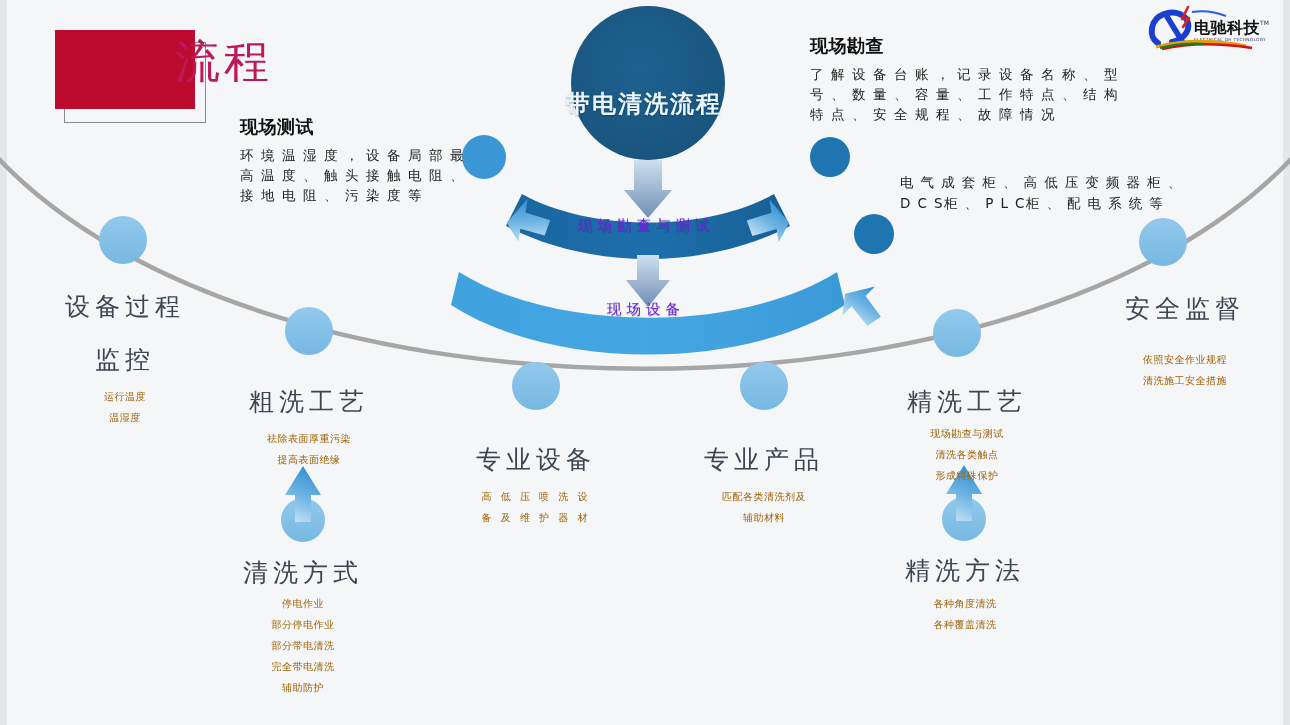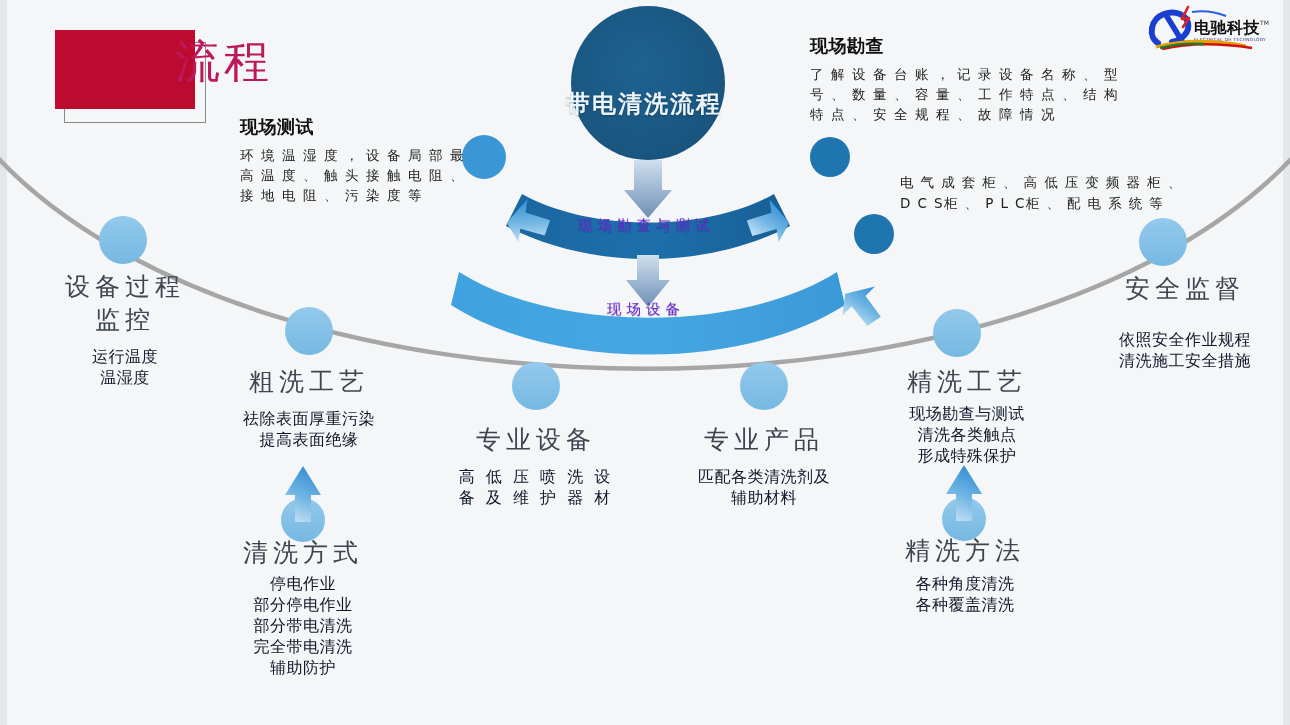--- a/index.html
+++ b/index.html
@@ -38,23 +38,24 @@
   svg.layer{position:absolute;left:0;top:0;width:1290px;height:725px;pointer-events:none;}
   .blk{position:absolute;}
   .blk .h{font-size:18px;font-weight:bold;color:#111;letter-spacing:0.5px;margin-bottom:6px;}
   .blk .p{font-size:13.5px;color:#222;line-height:20px;letter-spacing:1.6px;}
 
   
   .node{position:absolute;text-align:center;}
   .node .nh{
     font-size:25px;color:#3d4550;letter-spacing:5px;white-space:nowrap;
     font-weight:400;
+    margin-top:20px;
   }
   .node .ns{
-    font-size:16px;color:#0f172a;line-height:21px;letter-spacing:0.5px;margin-top:10px;
+    font-size:10px;color:#a16207;line-height:21px;letter-spacing:0.5px;margin-top:10px;
   }
   .node .ns.wide{letter-spacing:3px;}
 
   
   .band-label{
     position:absolute;color:#6d28d9;font-size:14.5px;letter-spacing:5px;
     font-weight:normal;white-space:nowrap;text-shadow:0 1px 1px rgba(0,0,0,.25);
   }
   .hub-label{
     position:absolute;color:#eaf4fb;font-size:24px;letter-spacing:2px;

